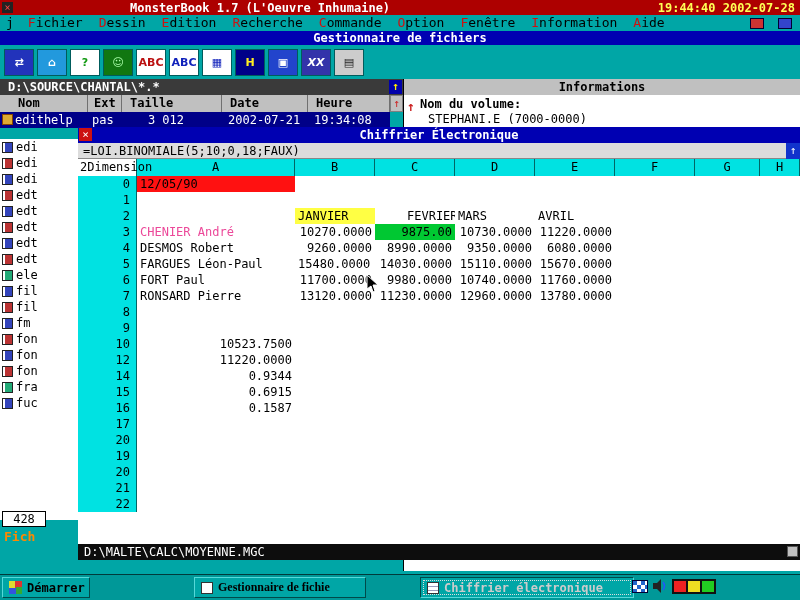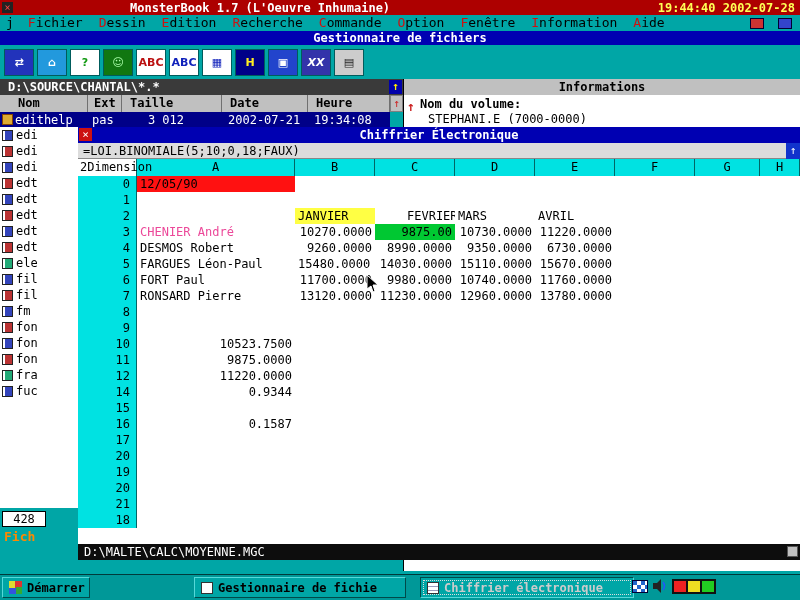--- a/index.html
+++ b/index.html
@@ -64,21 +64,21 @@
   .fr-nom { width:71px; }
   .fr-ext { width:34px; padding-left:6px; }
   .fr-taille { width:100px; text-align:right; padding-right:36px; }
   .fr-date { width:86px; padding-left:8px; }
   .fr-heure { width:82px; padding-left:8px; }
   .fm-info-body { position:absolute; left:403px; top:16px; width:397px; height:476px; background:#fff;
                   border-left:1px solid #000; font-size:12px; }
   .info-up { position:absolute; left:3px; top:4px; color:#cc2222; font-weight:bold; font-size:13px; }
   .info-l1 { position:absolute; left:16px; top:2px; font-weight:bold; }
   .info-l2 { position:absolute; left:24px; top:17px; }
-  .fm-sidebar { position:absolute; left:0; top:48px; width:78px; height:381px; background:#fff; overflow:hidden; }
+  .fm-sidebar { position:absolute; left:0; top:60px; width:78px; height:381px; background:#fff; overflow:hidden; }
   .sb-row { height:16px; display:flex; align-items:center; font-size:12px; white-space:nowrap; }
   .sb-ico { width:11px; height:11px; margin:0 3px 0 2px; border:1px solid #222;
             box-shadow:inset 2px 0 0 #fff; flex:none; }
   .fm-count { position:absolute; left:2px; top:432px; width:44px; height:16px; background:#fff;
               border:1px solid #000; font-size:12px; text-align:center; line-height:14px; }
   .fm-tab { position:absolute; left:4px; top:450px; color:#ff8800; font-size:13px; font-weight:bold; }
 
   
   .sheet { position:absolute; left:78px; top:127px; width:722px; height:433px; background:#fff; z-index:5; }
   .sh-title { position:absolute; left:0; top:0; width:722px; height:16px; background:#0000b2; }
@@ -110,21 +110,21 @@
 
   
   .taskbar { position:absolute; left:0; top:574px; width:800px; height:26px; background:#009898;
              border-top:1px solid #003a3a; z-index:40; }
   .start, .task { position:absolute; top:2px; height:21px; display:flex; align-items:center; gap:5px;
                   padding:0 6px; font-size:12px; font-weight:bold; background:#00a6a6;
                   border-top:1px solid #55d8d8; border-left:1px solid #55d8d8;
                   border-bottom:1px solid #004a4a; border-right:1px solid #004a4a; white-space:nowrap;
                   cursor:default; }
   .start { left:2px; width:88px; }
-  .task.t1 { left:194px; width:212px; }
+  .task.t1 { left:194px; width:172px;font-family:Liberation Serif, serif; }
   .task.t2 { left:420px; width:214px; }
   .task.active { border-top-color:#004a4a; border-left-color:#004a4a;
                  border-bottom-color:#55d8d8; border-right-color:#55d8d8;
                  color:#cccccc; outline:1px dotted #ddd; outline-offset:-4px; }
   .start-logo { width:13px; height:13px; flex:none;
                 background:conic-gradient(#dd3333 0 25%, #33aa33 25% 50%, #3355dd 50% 75%, #dddd33 75%); }
   .task-ico { width:12px; height:12px; background:#fff; border:1px solid #333; flex:none; }
   .ico-sh { background:repeating-linear-gradient(#fff 0 3px, #99b 3px 4px); }
   .tray { position:absolute; left:632px; top:3px; display:flex; align-items:center; gap:4px; }
   .tray-net { width:16px; height:13px; border:1px solid #003;
@@ -337,21 +337,21 @@
           <div class="s-cell" style="width: 80px;"></div>
           <div class="s-cell" style="width: 65px;"></div>
           <div class="s-cell" style="width: 40px;"></div>
         </div>
         <div class="s-row">
           <div class="row-h">4</div>
           <div class="s-cell" style="width: 158px; text-align: left;">DESMOS Robert</div>
           <div class="s-cell" style="width: 80px; text-align: right;">9260.0000</div>
           <div class="s-cell" style="width: 80px; text-align: right;">8990.0000</div>
           <div class="s-cell" style="width: 80px; text-align: right;">9350.0000</div>
-          <div class="s-cell" style="width: 80px; text-align: right;">6730.0000</div>
+          <div class="s-cell" style="width: 80px; text-align: right;">6080.0000</div>
           <div class="s-cell" style="width: 80px;"></div>
           <div class="s-cell" style="width: 65px;"></div>
           <div class="s-cell" style="width: 40px;"></div>
         </div>
         <div class="s-row">
           <div class="row-h">5</div>
           <div class="s-cell" style="width: 158px; text-align: left;">FARGUES Léon-Paul</div>
           <div class="s-cell" style="width: 80px; ">15480.0000</div>
           <div class="s-cell" style="width: 80px; text-align: right;">14030.0000</div>
           <div class="s-cell" style="width: 80px; text-align: right;">15110.0000</div>
@@ -409,31 +409,20 @@
           <div class="s-cell" style="width: 158px; text-align: right;">10523.7500</div>
           <div class="s-cell" style="width: 80px;"></div>
           <div class="s-cell" style="width: 80px;"></div>
           <div class="s-cell" style="width: 80px;"></div>
           <div class="s-cell" style="width: 80px;"></div>
           <div class="s-cell" style="width: 80px;"></div>
           <div class="s-cell" style="width: 65px;"></div>
           <div class="s-cell" style="width: 40px;"></div>
         </div>
         <div class="s-row">
-          <div class="row-h">11</div>
-          <div class="s-cell" style="width: 158px; text-align: right;">9875.0000</div>
-          <div class="s-cell" style="width: 80px;"></div>
-          <div class="s-cell" style="width: 80px;"></div>
-          <div class="s-cell" style="width: 80px;"></div>
-          <div class="s-cell" style="width: 80px;"></div>
-          <div class="s-cell" style="width: 80px;"></div>
-          <div class="s-cell" style="width: 65px;"></div>
-          <div class="s-cell" style="width: 40px;"></div>
-        </div>
-        <div class="s-row">
           <div class="row-h">12</div>
           <div class="s-cell" style="width: 158px; text-align: right;">11220.0000</div>
           <div class="s-cell" style="width: 80px;"></div>
           <div class="s-cell" style="width: 80px;"></div>
           <div class="s-cell" style="width: 80px;"></div>
           <div class="s-cell" style="width: 80px;"></div>
           <div class="s-cell" style="width: 80px;"></div>
           <div class="s-cell" style="width: 65px;"></div>
           <div class="s-cell" style="width: 40px;"></div>
         </div>
@@ -443,20 +432,21 @@
           <div class="s-cell" style="width: 80px;"></div>
           <div class="s-cell" style="width: 80px;"></div>
           <div class="s-cell" style="width: 80px;"></div>
           <div class="s-cell" style="width: 80px;"></div>
           <div class="s-cell" style="width: 80px;"></div>
           <div class="s-cell" style="width: 65px;"></div>
           <div class="s-cell" style="width: 40px;"></div>
         </div>
         <div class="s-row">
           <div class="row-h">15</div>
+          <div class="s-cell" style="width: 158px; text-align: right;">0.6915</div>
           <div class="s-cell" style="width: 80px;"></div>
           <div class="s-cell" style="width: 80px;"></div>
           <div class="s-cell" style="width: 80px;"></div>
           <div class="s-cell" style="width: 80px;"></div>
           <div class="s-cell" style="width: 80px;"></div>
           <div class="s-cell" style="width: 65px;"></div>
           <div class="s-cell" style="width: 40px;"></div>
         </div>
         <div class="s-row">
           <div class="row-h">16</div>
@@ -518,21 +508,21 @@
           <div class="s-cell" style="width: 158px;"></div>
           <div class="s-cell" style="width: 80px;"></div>
           <div class="s-cell" style="width: 80px;"></div>
           <div class="s-cell" style="width: 80px;"></div>
           <div class="s-cell" style="width: 80px;"></div>
           <div class="s-cell" style="width: 80px;"></div>
           <div class="s-cell" style="width: 65px;"></div>
           <div class="s-cell" style="width: 40px;"></div>
         </div>
         <div class="s-row">
-          <div class="row-h">18</div>
+          <div class="row-h">22</div>
           <div class="s-cell" style="width: 158px;"></div>
           <div class="s-cell" style="width: 80px;"></div>
           <div class="s-cell" style="width: 80px;"></div>
           <div class="s-cell" style="width: 80px;"></div>
           <div class="s-cell" style="width: 80px;"></div>
           <div class="s-cell" style="width: 80px;"></div>
           <div class="s-cell" style="width: 65px;"></div>
           <div class="s-cell" style="width: 40px;"></div>
         </div>
       </div>

